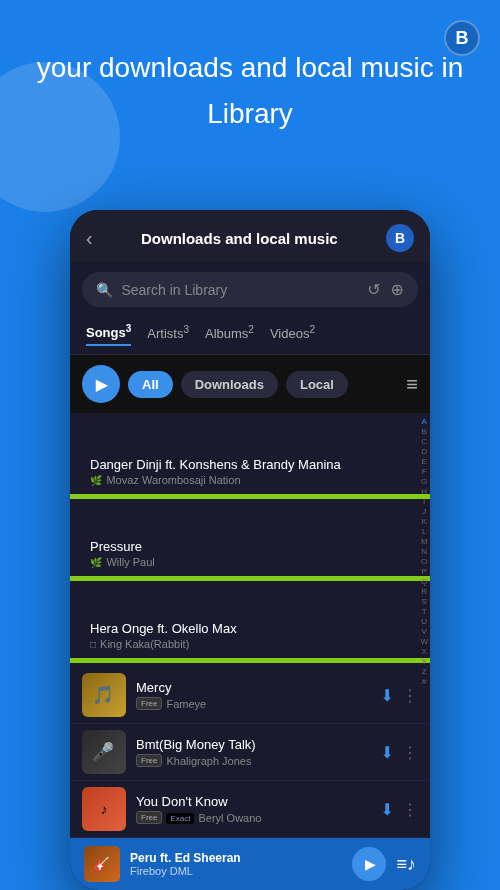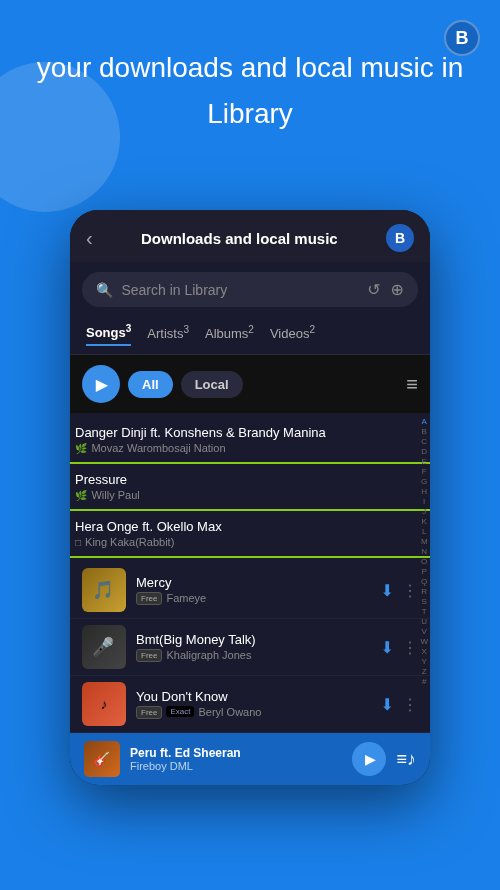--- a/index.html
+++ b/index.html
@@ -207,22 +207,23 @@
       font-size: 20px;
       cursor: pointer;
     }
 
     
     .song-list {
       background: #1a1a2e;
       padding: 4px 0;
     }
     .song-item {
-      padding: 8px 5px;
-      border-bottom: 2px solid #84cc16;
+      padding: 8px 20px;
+      border-bottom: 5px solid #84cc16;
+      margin-top: 32px;
     }
     .song-title {
       color: white;
       font-size: 13px;
       font-weight: 500;
     }
     .song-artist {
       color: #888;
       font-size: 11px;
       margin-top: 2px;
@@ -306,21 +307,21 @@
     .song-title-sm {
       color: #ffffff;
       font-size: 13px;
       font-weight: 500;
     }
     .song-artist-sm {
       color: #888;
       font-size: 11px;
       margin-top: 2px;
       display: flex;
-      align-items: flex-start;
+      align-items: flex-end;
       gap: 4px;
     }
     .free-tag {
       background: #333;
       color: #aaa;
       font-size: 8px;
       padding: 1px 4px;
       border-radius: 3px;
       border: 1px solid #555;
     }
@@ -443,20 +444,21 @@
     <div class="tab-item">Artists<sup>3</sup></div>
     <div class="tab-item">Albums<sup>2</sup></div>
     <div class="tab-item">Videos<sup>2</sup></div>
   </div>
 
   <div class="filter-row">
     <div class="play-btn-round">
       <span>▶</span>
     </div>
     <div class="filter-btn active">All</div>
+    <div class="filter-btn inactive">Downloads</div>
     <div class="filter-btn inactive">Local</div>
     <div class="list-icon">≡</div>
   </div>
 
   <div class="song-list song-list-with-index">
     <div class="song-item">
       <div class="song-title">Danger Dinji ft. Konshens &amp; Brandy Manina</div>
       <div class="song-artist">
         <span class="artist-icon">🌿</span>
         <span>Movaz Warombosaji Nation</span>

